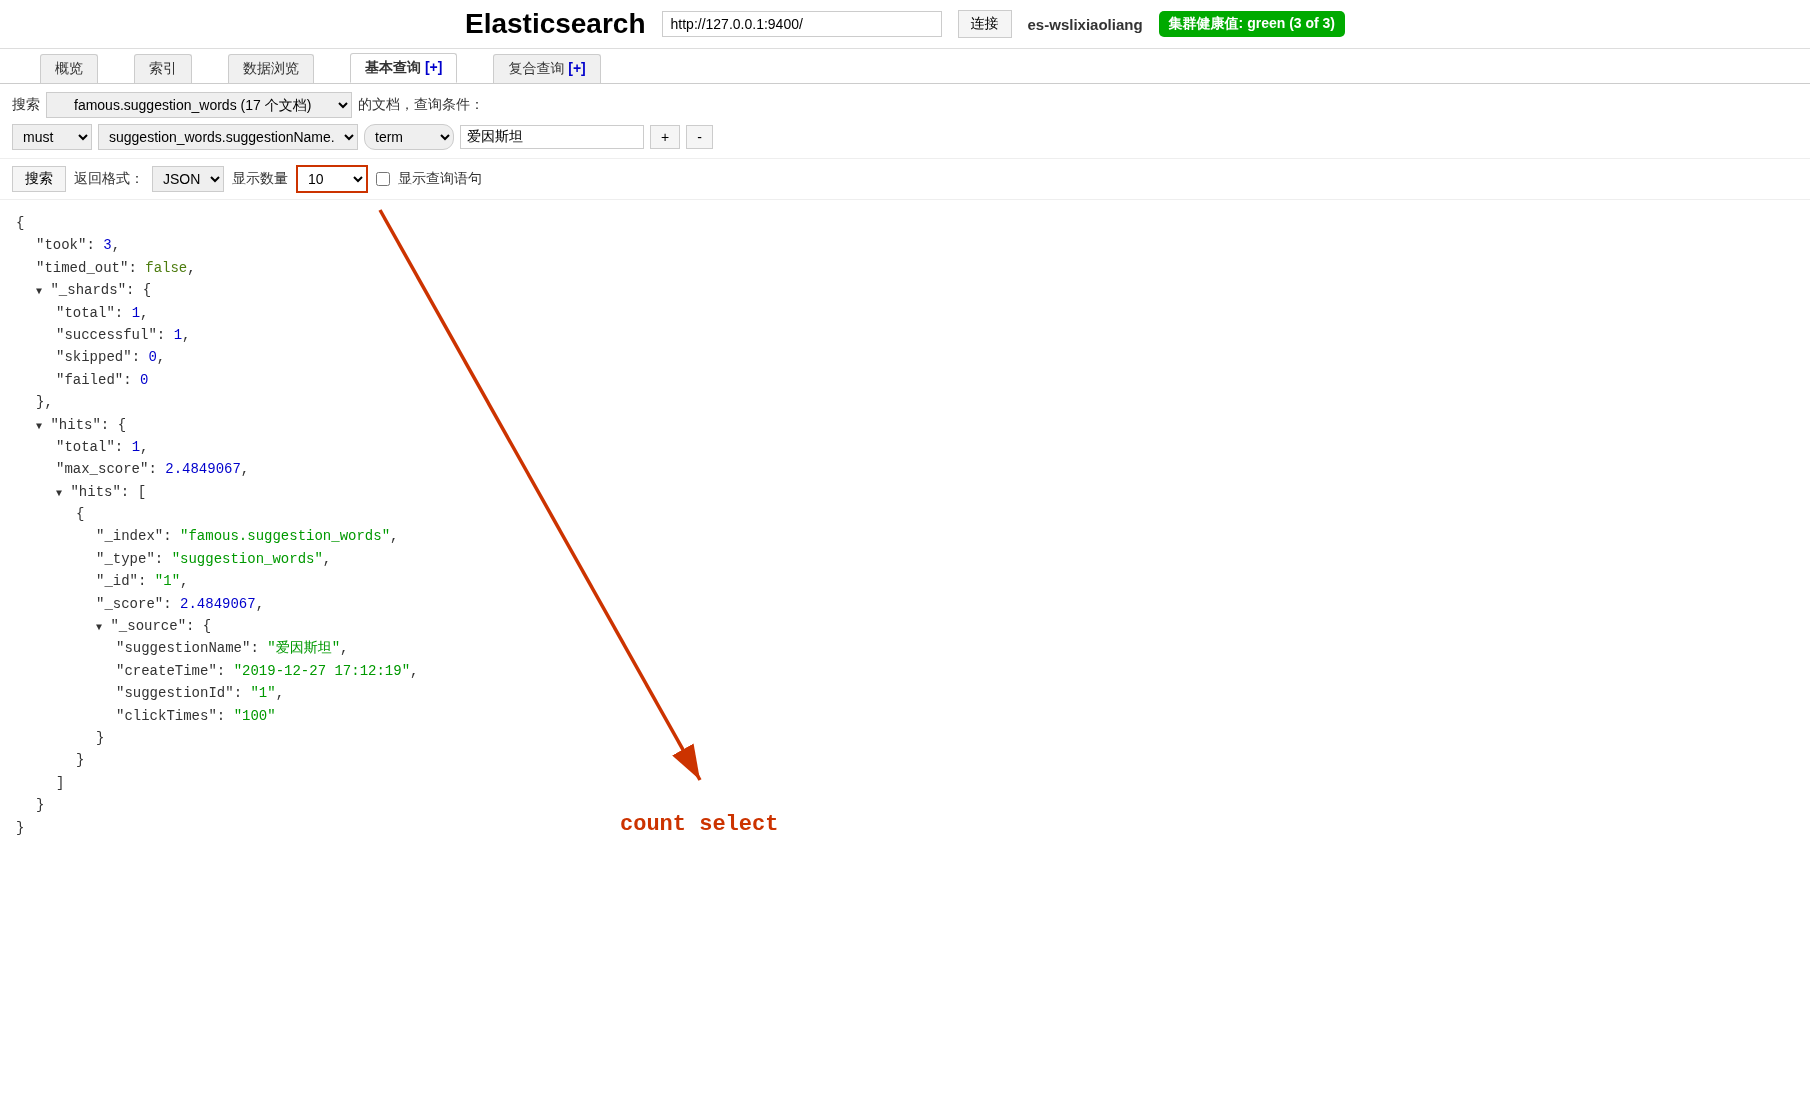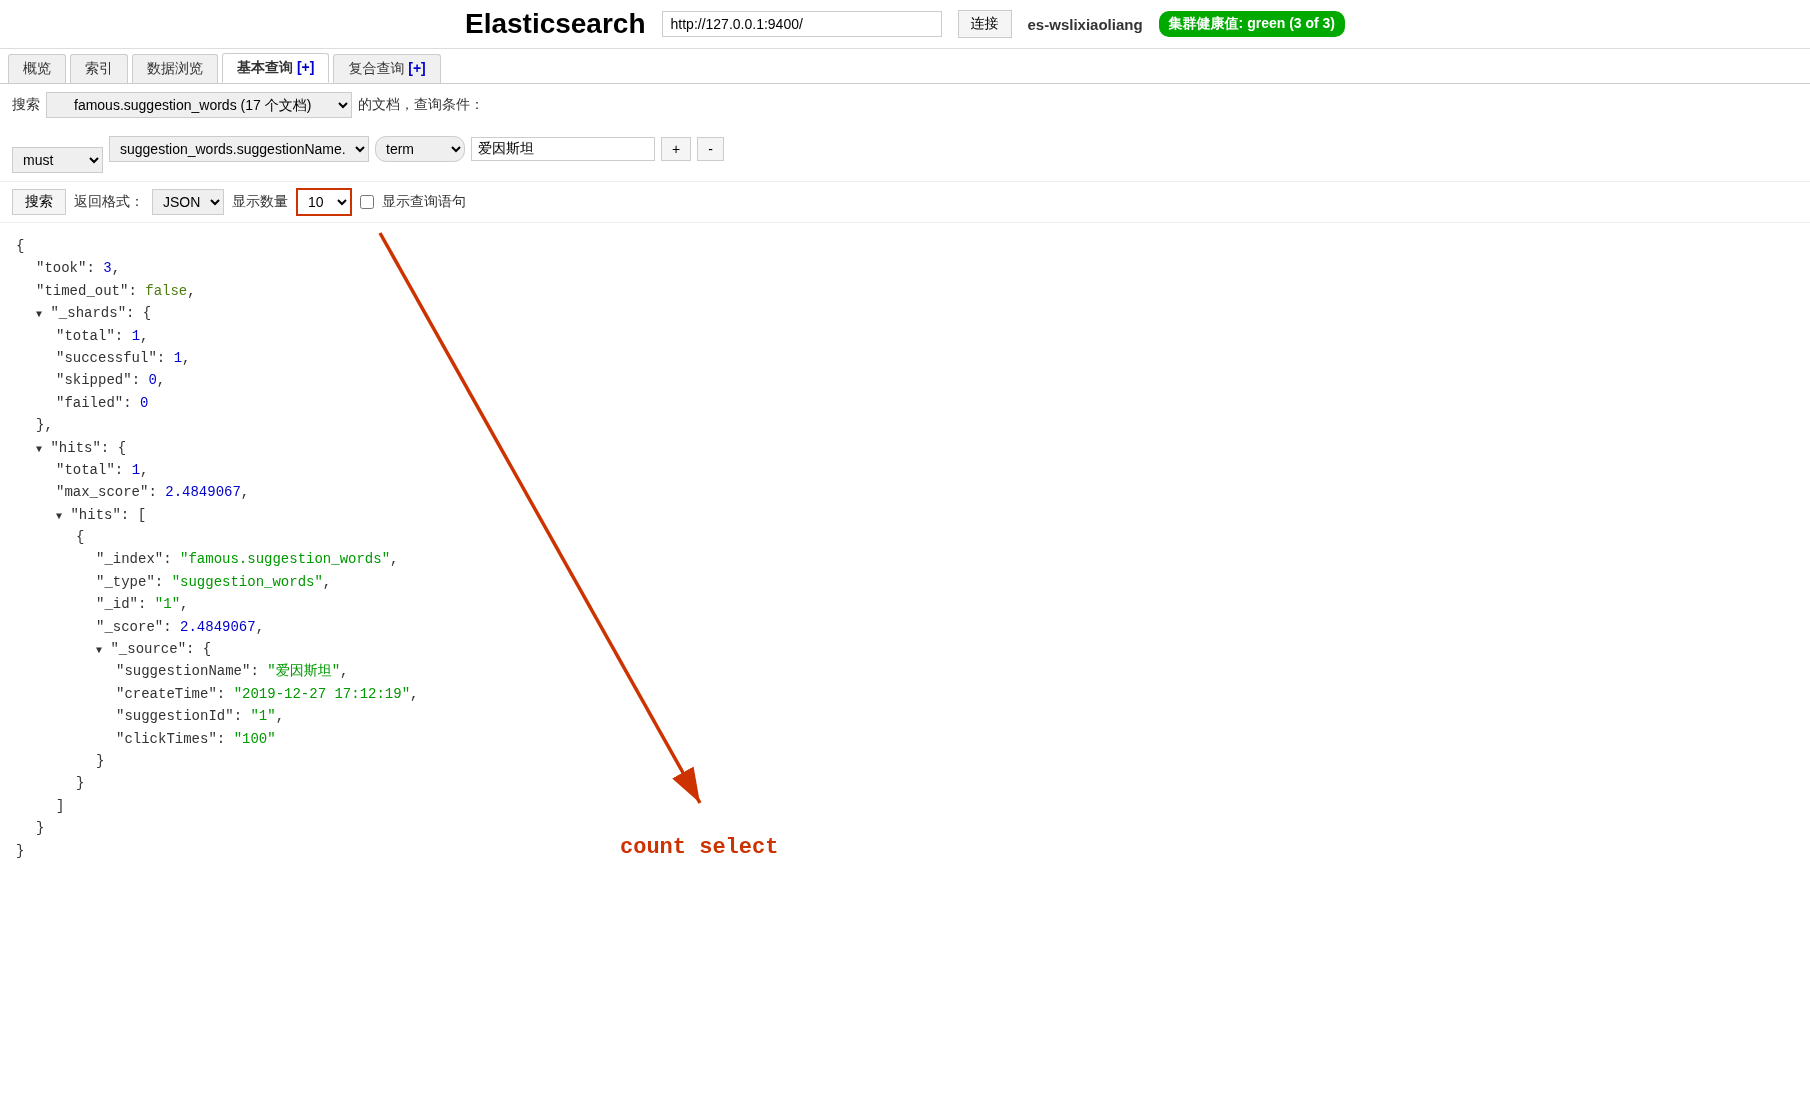--- a/index.html
+++ b/index.html
@@ -41,40 +41,41 @@
     .header-username {
       font-weight: bold;
       font-size: 15px;
     }
     .health-badge {
       background: #00aa00;
       color: #fff;
       font-weight: bold;
       font-size: 14px;
       padding: 4px 10px;
-      border-radius: 10px;
+      border-radius: 5px;
     }
 
     
     .nav-tabs {
       display: flex;
       align-items: center;
       border-bottom: 1px solid #ccc;
       padding: 4px 8px 0;
       background: #fff;
       gap: 4px;
     }
     .nav-tab {
       padding: 5px 14px;
       border: 1px solid #ccc;
       border-bottom: none;
       background: #f0f0f0;
       cursor: pointer;
       font-size: 14px;
       border-radius: 3px 3px 0 0;
+      margin-left: 32px;
     }
     .nav-tab.active {
       background: #fff;
       border-bottom: 1px solid #fff;
       font-weight: bold;
     }
     .nav-tab-plus {
       color: #0000cc;
       font-weight: bold;
     }
@@ -138,21 +139,21 @@
       font-size: 14px;
     }
     .count-select-wrapper {
       position: relative;
     }
     .count-select {
       border: 2px solid #cc3300;
       padding: 3px 6px;
       font-size: 14px;
       background: #fff;
-      width: 56px;
+      width: 72px;
     }
     .show-query-checkbox {
       width: 14px;
       height: 14px;
     }
 
     
     .result-area {
       padding: 12px 16px;
       font-family: 'Courier New', Courier, monospace;
@@ -204,21 +205,21 @@
 
 <div class="search-area">
   <div class="search-line1">
     <span>搜索</span>
     <select class="search-index-select">
       <option>famous.suggestion_words (17 个文档)</option>
     </select>
     <span>的文档，查询条件：</span>
   </div>
   <div class="search-line2">
-    <select style="width:91px;margin-top:23px;">
+    <select style="width:80px;">
       <option>must</option>
     </select>
     <select class="field-select">
       <option>suggestion_words.suggestionName.keyword</option>
     </select>
     <select class="query-type-select">
       <option>term</option>
     </select>
     <input class="query-value-input" type="text" value="爱因斯坦" style="">
     <button class="add-btn">+</button>

